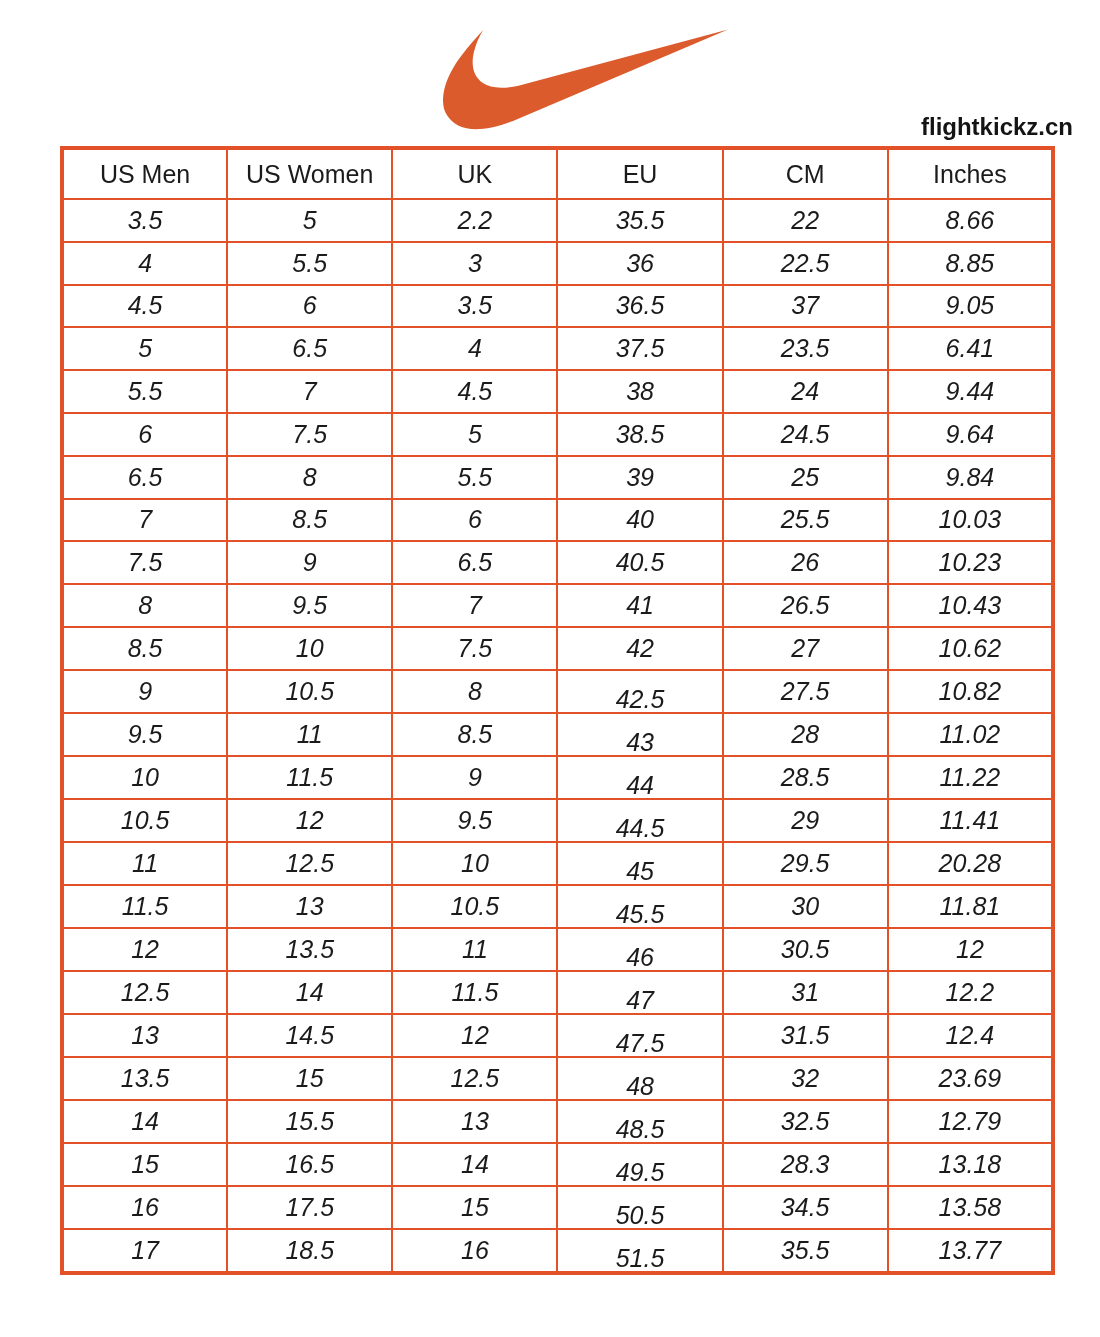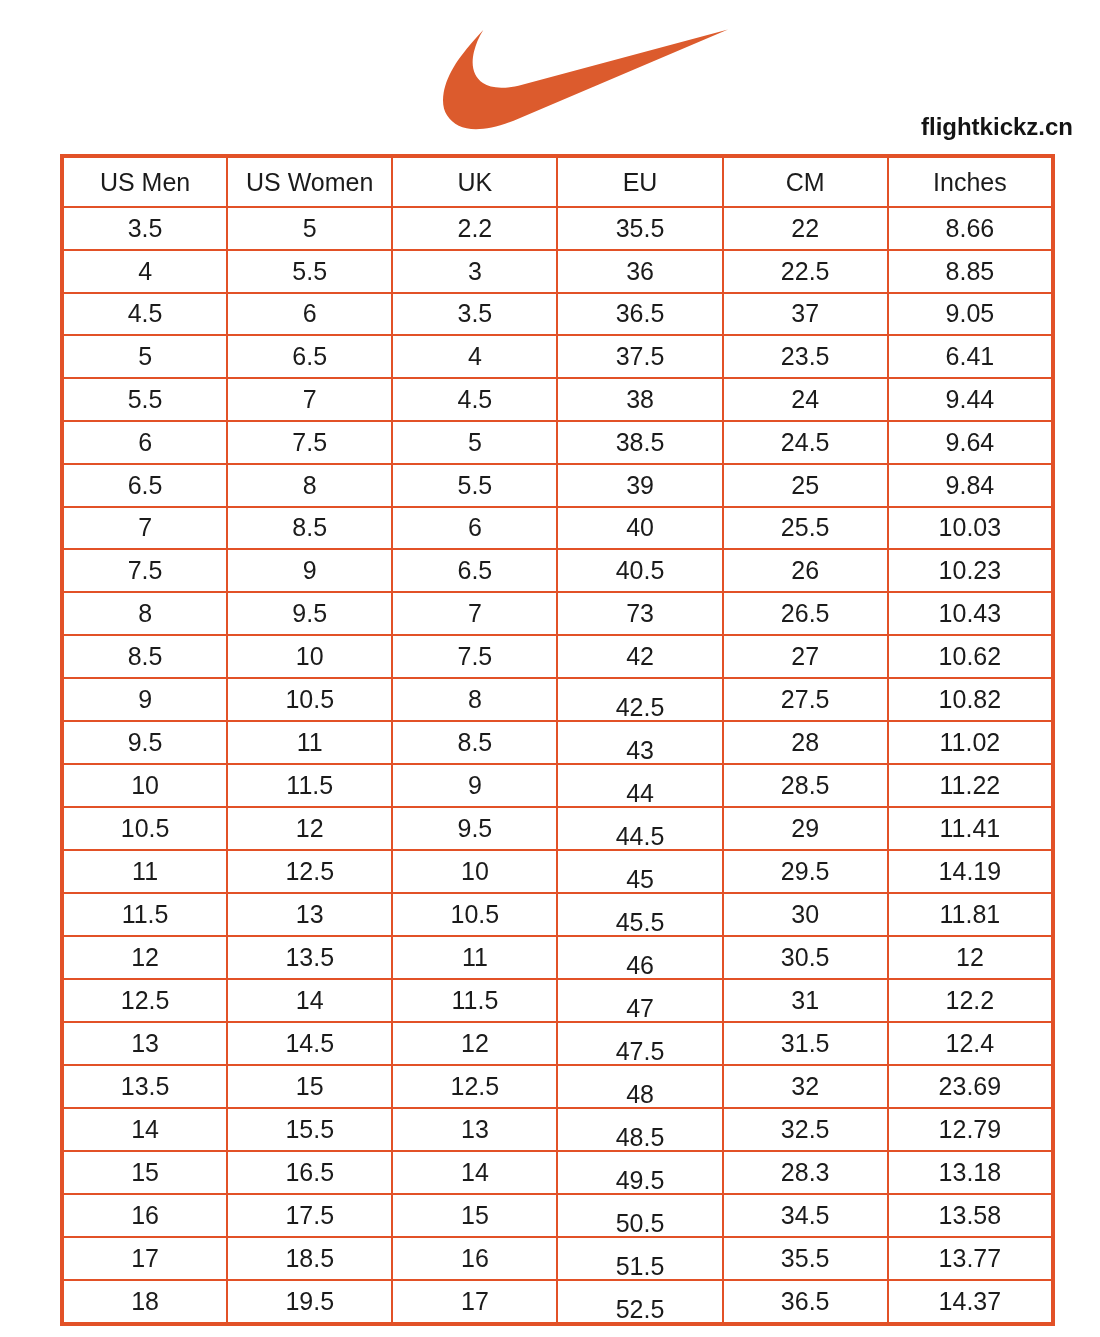--- a/index.html
+++ b/index.html
@@ -31,21 +31,21 @@
     top: 113px;
     right: 27px;
     font-size: 24px;
     font-weight: 600;
     letter-spacing: 0px;
     color: #141414;
   }
   .table-wrap {
     position: absolute;
     left: 30px;
-    top: 154px;
+    top: 146px;
     display: flex;
     align-items: center;
   }
   .side-bar {
     background: var(--accent);
     flex: 0 0 auto;
   }
   .side-bar.left  { width: 30px; }
   .side-bar.right { width: 28px; }
   table.size-table {
@@ -60,21 +60,21 @@
     border: 2px solid var(--line);
     text-align: center;
     vertical-align: middle;
     color: var(--text);
     font-size: 25px;
     font-weight: 400;
     padding: 0;
     line-height: 1;
   }
   .size-table thead tr { height: 51px; }
-  .size-table tbody tr { height: 42.8px; }
+  .size-table tbody tr { height: 42.8px; font-style: italic; }
   .size-table td.eu-raised {
     vertical-align: top;
     padding-top: 16px;
   }
 </style>
 </head>
 <body>
 
 <div class="logo">
   <svg viewBox="0 6.5 24 10" preserveAspectRatio="xMidYMid meet" aria-hidden="true">
@@ -177,21 +177,21 @@
     <td>6.5</td>
     <td>40.5</td>
     <td>26</td>
     <td>10.23</td>
   </tr>
 
   <tr>
     <td>8</td>
     <td>9.5</td>
     <td>7</td>
-    <td>73</td>
+    <td>41</td>
     <td>26.5</td>
     <td>10.43</td>
   </tr>
 
   <tr>
     <td>8.5</td>
     <td>10</td>
     <td>7.5</td>
     <td>42</td>
     <td>27</td>
@@ -233,21 +233,21 @@
     <td>29</td>
     <td>11.41</td>
   </tr>
 
   <tr>
     <td>11</td>
     <td>12.5</td>
     <td>10</td>
     <td class="eu-raised">45</td>
     <td>29.5</td>
-    <td>14.19</td>
+    <td>20.28</td>
   </tr>
 
   <tr>
     <td>11.5</td>
     <td>13</td>
     <td>10.5</td>
     <td class="eu-raised">45.5</td>
     <td>30</td>
     <td>11.81</td>
   </tr>
@@ -317,25 +317,17 @@
 
   <tr>
     <td>17</td>
     <td>18.5</td>
     <td>16</td>
     <td class="eu-raised">51.5</td>
     <td>35.5</td>
     <td>13.77</td>
   </tr>
 
-  <tr>
-    <td>18</td>
-    <td>19.5</td>
-    <td>17</td>
-    <td class="eu-raised">52.5</td>
-    <td>36.5</td>
-    <td>14.37</td>
-  </tr>
 </tbody>
   </table>
 
   <div class="side-bar right"></div>
 </div>
 
 </body></html>

